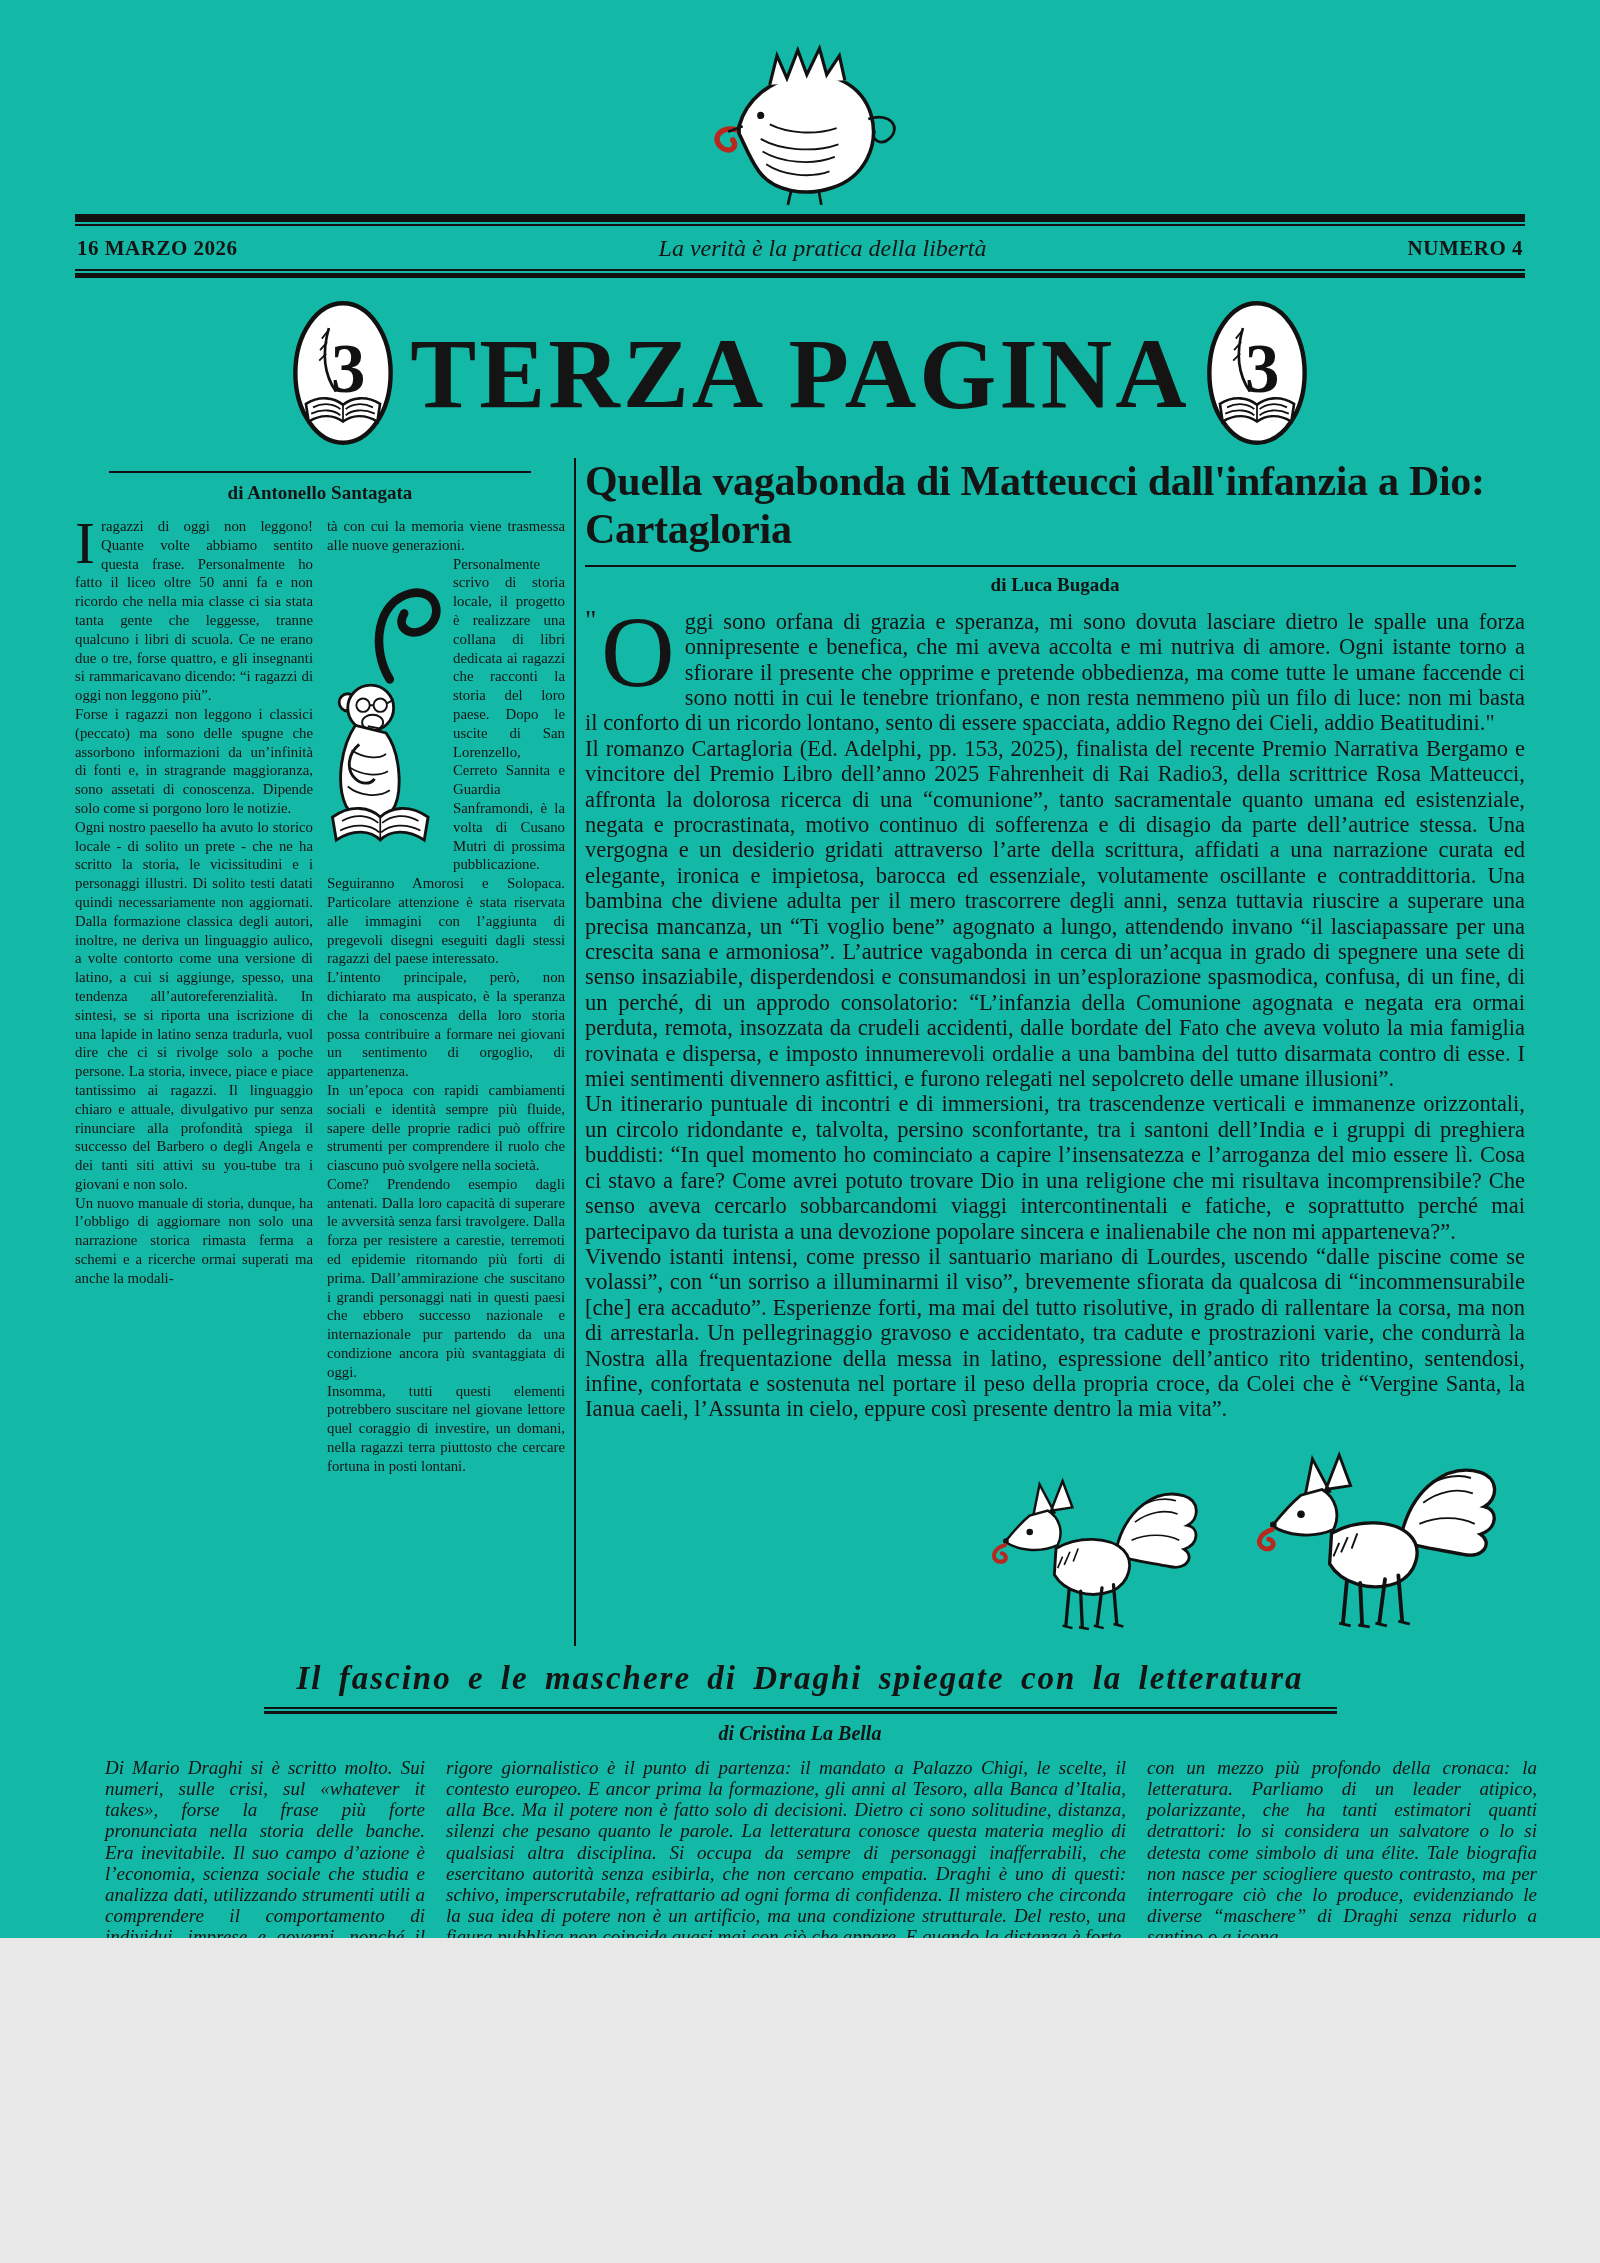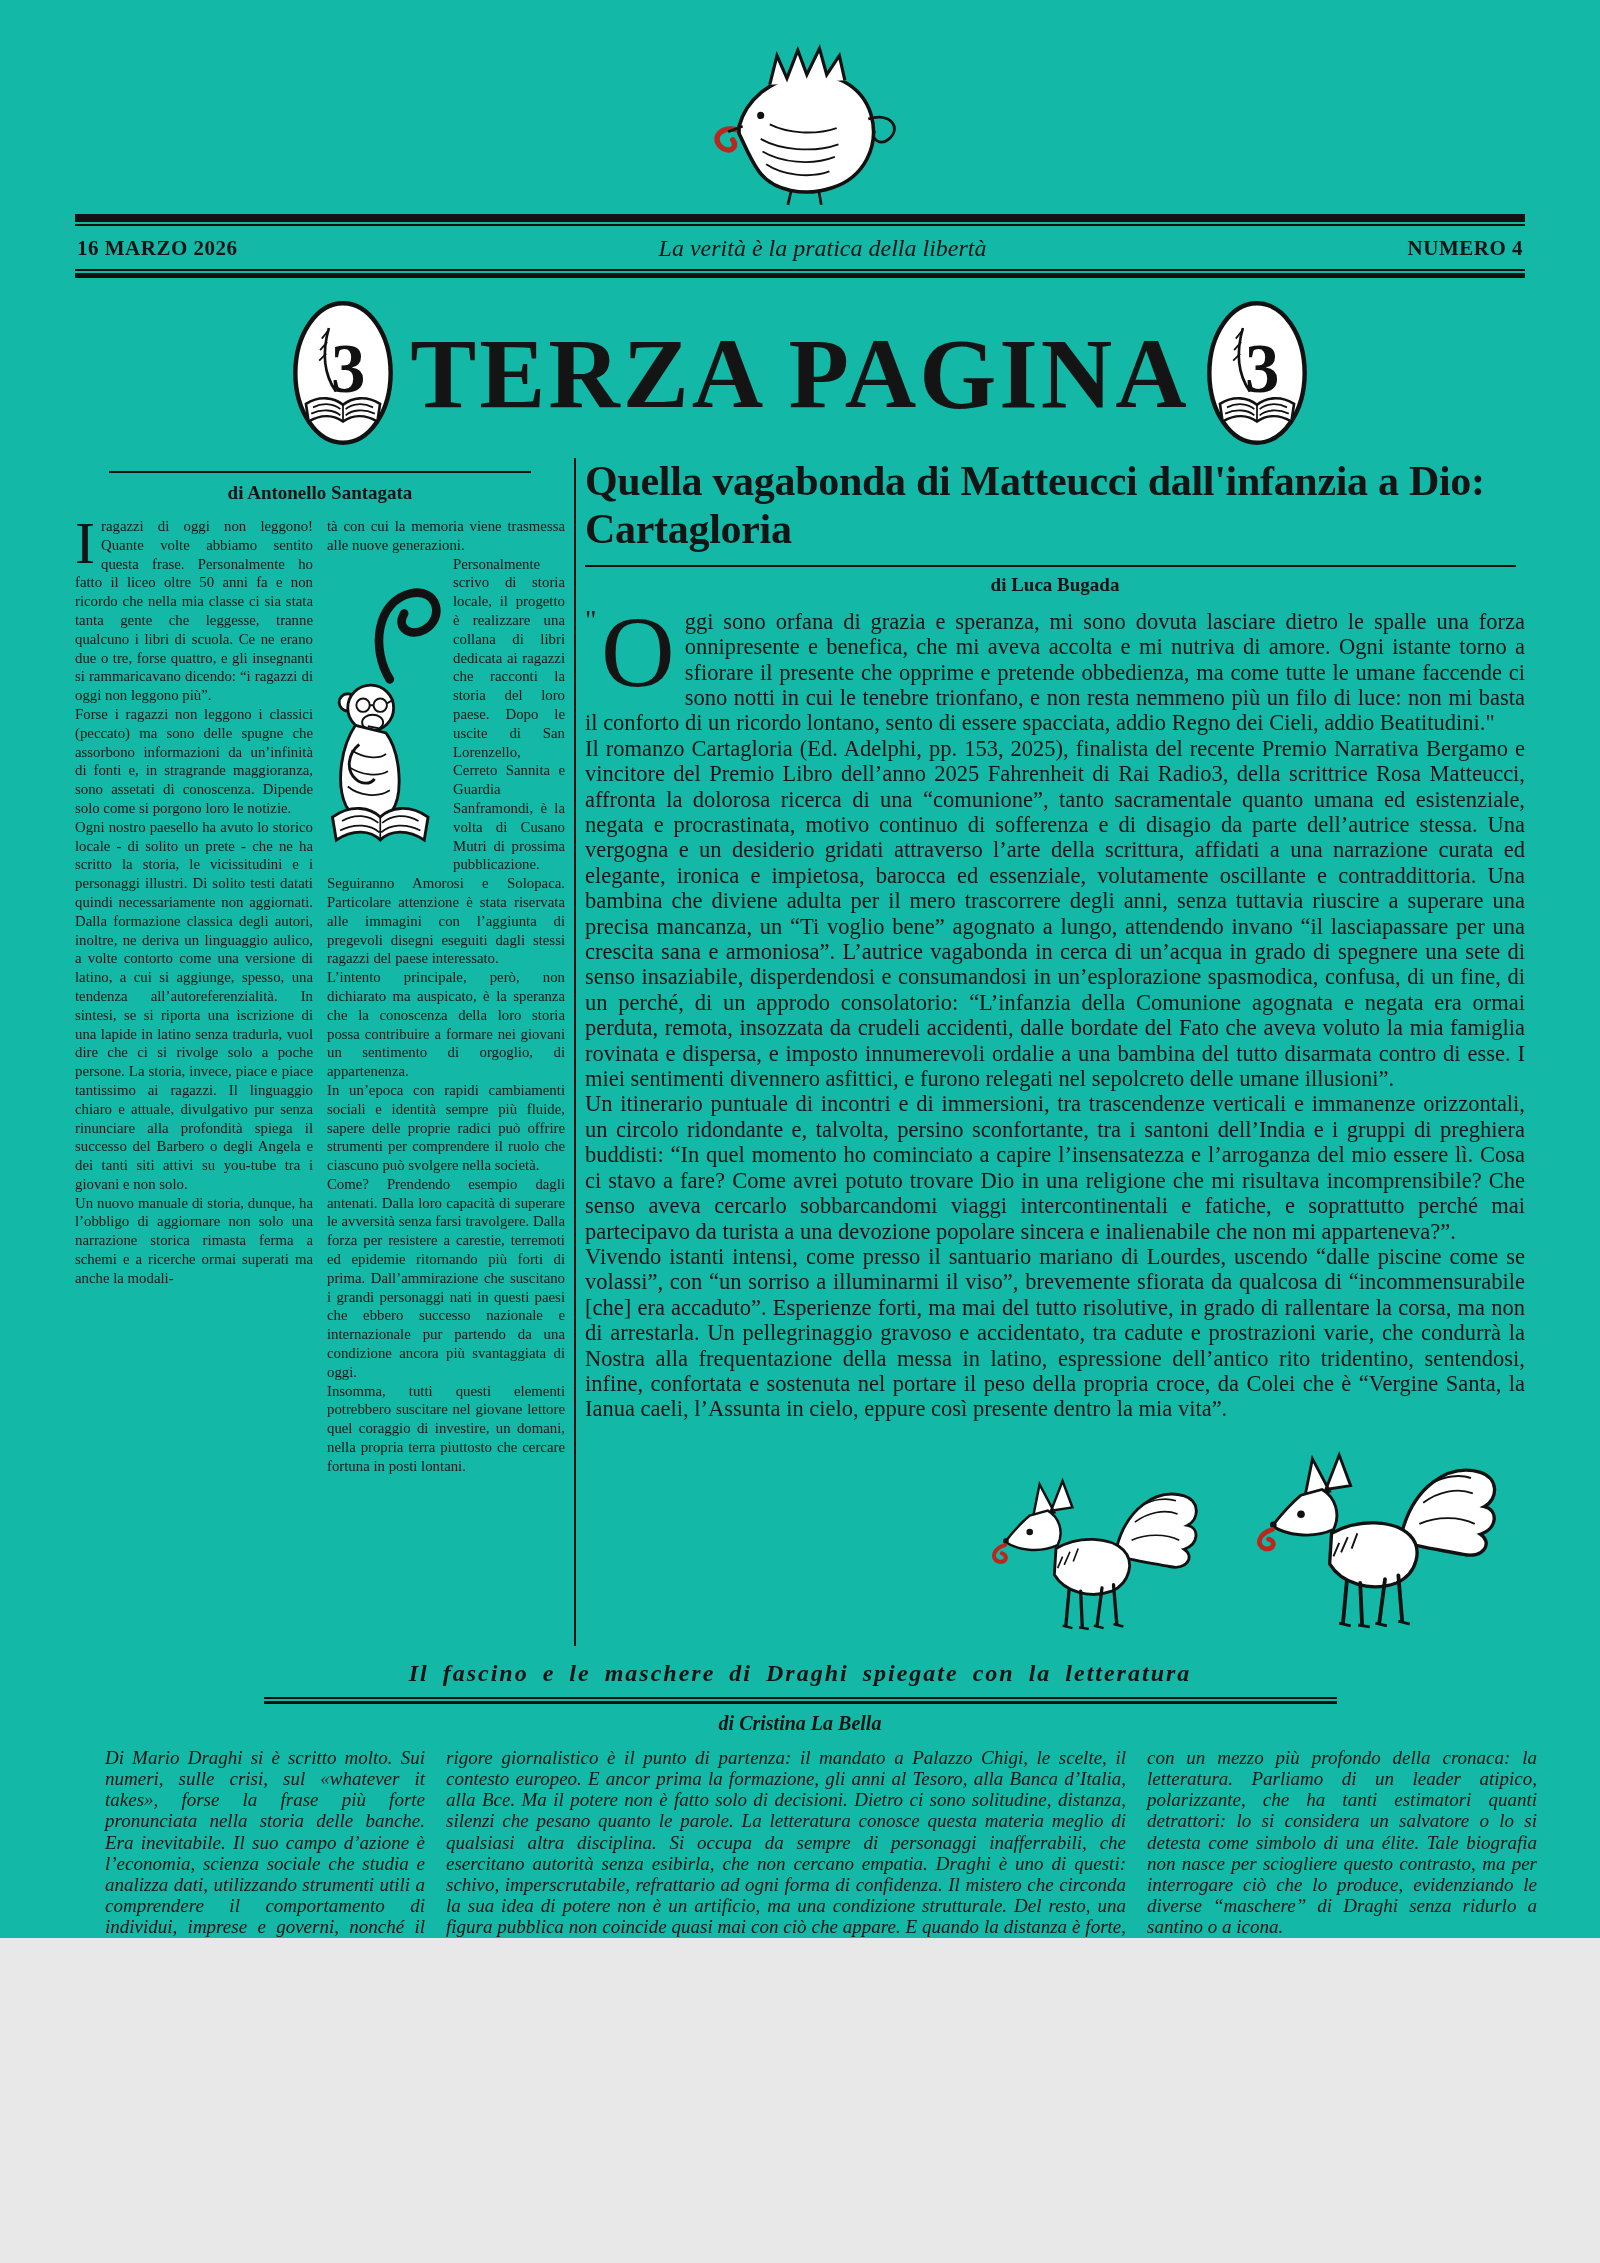--- a/index.html
+++ b/index.html
@@ -37,21 +37,21 @@
   .r-head { font-size:42px; font-weight:bold; line-height:1.14; letter-spacing:-.3px; }
   .r-rule { border-top:2.5px solid #111; width:99%; margin:11px 0 7px; }
   .r-body { font-size:22.5px; line-height:25.4px; text-align:justify; hyphens:auto; }
   .lead-float { position:relative; float:left; padding:4px 10px 0 16px; }
   .lead-float .q { position:absolute; left:0; top:-2px; font-size:28px; }
   .lead-float .cap { font-size:102px; line-height:80px; }
   .foxes { display:flex; justify-content:flex-end; align-items:flex-end; gap:34px; padding:14px 6px 0 0; }
 
   
   .bottom { margin-top:14px; }
-  .b-head { text-align:center; font-size:24px; font-weight:bold; font-style:italic;
+  .b-head { text-align:center; font-size:33px; font-weight:bold; font-style:italic;
             letter-spacing:2px; word-spacing:6px; }
   .b-rule { width:74%; margin:10px auto 8px; height:7px; border-top:2px solid #111; border-bottom:3.5px solid #111; border-bottom-style:solid; }
   .b-byline { text-align:center; font-weight:bold; font-style:italic; font-size:20px; margin-bottom:12px; }
   .cols3 { display:grid; grid-template-columns:350px 680px 390px; column-gap:21px;
            font-style:italic; font-size:19px; line-height:21.2px; text-align:justify; hyphens:auto; }
   .cols3 .c1 { padding-left:30px; }
   .ladybug-row { text-align:right; padding:4px 50px 0 0; }
 
   svg .ink { stroke:#111; fill:#fff; }
   svg .inkline { stroke:#111; fill:none; }
@@ -133,21 +133,21 @@
               <path class="inkline" stroke-width="1.8" d="M22,220 C34,228 52,230 62,224 M20,240 C32,250 52,252 64,244 M24,202 C36,210 52,212 60,206"></path>
               <path class="inkline" stroke-width="3" d="M32,196 C20,206 18,222 28,232 C34,238 44,238 48,232"></path>
               <path class="ink" stroke-width="3" d="M4,272 C24,258 44,262 54,272 C64,262 84,258 104,272 L100,296 C82,284 64,286 54,296 C44,286 26,284 8,296 Z"></path>
               <path class="inkline" stroke-width="1.8" d="M54,272 L54,296 M14,276 C28,268 42,270 52,278 M94,276 C80,268 66,270 56,278 M12,286 C28,278 44,280 53,288 M96,286 C80,278 64,280 55,288"></path>
             </svg><span>Personalmente scrivo di storia locale, il progetto è realizzare una collana di libri dedicata ai ragazzi che racconti la storia del loro paese. Dopo le uscite di San Lorenzello, Cerreto Sannita e Guardia Sanframondi, è la volta di Cusano Mutri di prossima pubblicazione. Seguiranno Amorosi e Solopaca. Particolare attenzione è stata</span><span> riservata alle immagini con l’aggiunta di pregevoli disegni eseguiti dagli stessi ragazzi del paese interessato.</span>
           </p>
           <div>
               <p>L’intento principale, però, non dichiarato ma auspicato, è la speranza che la conoscenza della loro storia possa contribuire a formare nei giovani un sentimento di orgoglio, di appartenenza.</p>
               <p>In un’epoca con rapidi cambiamenti sociali e identità sempre più fluide, sapere delle proprie radici può offrire strumenti per comprendere il ruolo che ciascuno può svolgere nella società.</p>
               <p>Come? Prendendo esempio dagli antenati. Dalla loro capacità di superare le avversità senza farsi travolgere. Dalla forza per resistere a carestie, terremoti ed epidemie ritornando più forti di prima. Dall’ammirazione che suscitano i grandi personaggi nati in questi paesi che ebbero successo nazionale e internazionale pur partendo da una condizione ancora più svantaggiata di oggi.</p>
-              <p>Insomma, tutti questi elementi potrebbero suscitare nel giovane lettore quel coraggio di investire, un domani, nella propria terra piuttosto che cercare fortuna in posti lontani.</p>
+              <p>Insomma, tutti questi elementi potrebbero suscitare nel giovane lettore quel coraggio di investire, un domani, nella ragazzi terra piuttosto che cercare fortuna in posti lontani.</p>
             </div>
         </div>
       </div>
     </section>
 
     <div class="vdivider"></div>
 
     <section>
       <h2 class="r-head">Quella vagabonda di Matteucci dall'infanzia a Dio: Cartagloria</h2>
       <div class="r-rule"></div>

